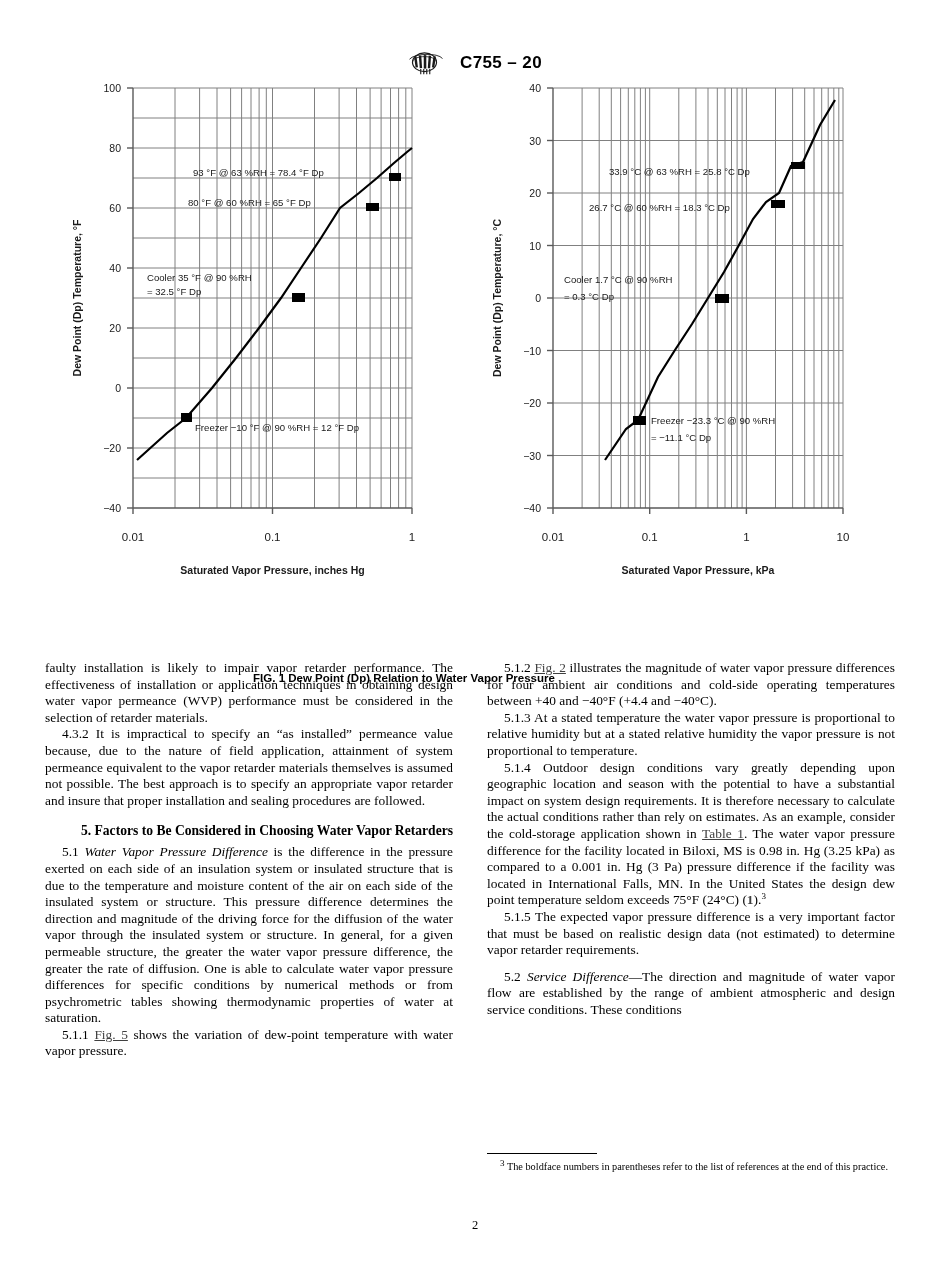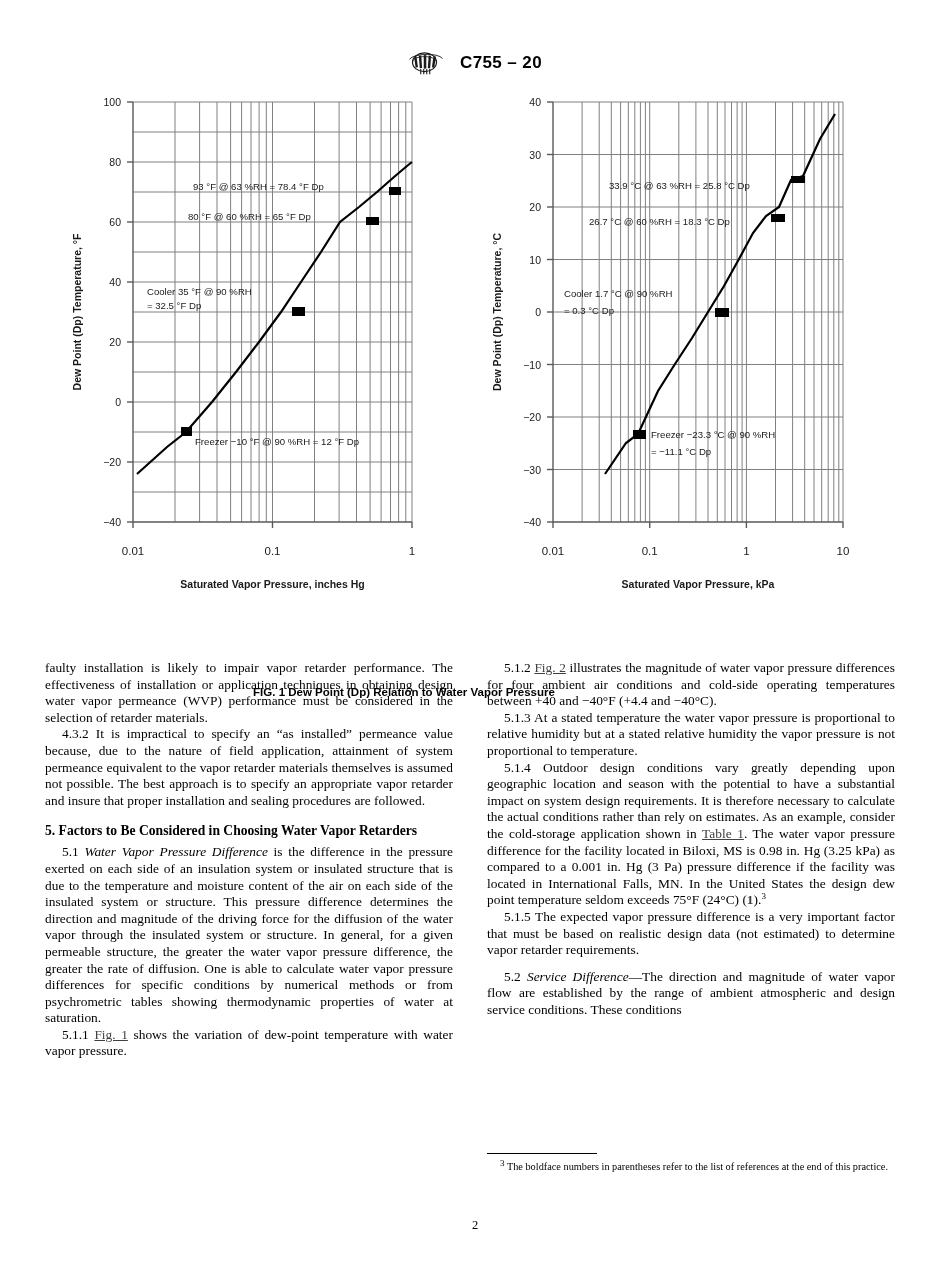--- a/index.html
+++ b/index.html
@@ -18,21 +18,21 @@
     position:absolute;top:50px;left:0;width:950px;
     display:flex;align-items:center;justify-content:center;gap:16px;
   }
   .astm-logo{width:36px;height:26px;display:block;}
   .std-des{
     font-family:"Liberation Sans", sans-serif;
     font-weight:bold;font-size:17px;letter-spacing:.4px;
   }
 
   
-  .figure{position:absolute;top:92px;left:0;width:950px;}
+  .figure{position:absolute;top:78px;left:0;width:950px;}
   .charts{display:flex;justify-content:center;align-items:flex-start;}
   .chart-wrap{position:relative;}
   .chart-svg{display:block;}
   .axis-title{
     font-family:"Liberation Sans", sans-serif;
     font-weight:bold;font-size:10.5px;text-anchor:middle;fill:#1a1a1a;
   }
   .tick-lab{
     font-family:"Liberation Sans", sans-serif;
     font-size:10.5px;fill:#1a1a1a;
@@ -76,21 +76,21 @@
   }
   p.ind{text-indent:17px;}
   p.noind{text-indent:0;}
   h2.sec{
     margin:13px 0 0 0;
     font-size:13.6px;
     line-height:17px;
     font-weight:bold;
     text-indent:-13px;
     padding-left:13px;
-    text-align:left;
+    text-align:right;
   }
   .gap{height:10px;}
   .gap-sm{height:5px;}
   i{font-style:italic;}
   .xref{color:#404040;}
   sup{font-size:9px;vertical-align:super;line-height:0;}
 
   .footnote-rule{
     position:absolute;left:487px;top:1153px;width:110px;
     border-top:1px solid #000;height:0;
@@ -339,21 +339,21 @@
   </div>
 
   <div class="body-cols">
 
     <div class="col col-left">
       <p class="noind">faulty installation is likely to impair vapor retarder performance. The effectiveness of installation or application techniques in obtaining design water vapor permeance (WVP) performance must be considered in the selection of retarder materials.</p>
       <p class="ind">4.3.2 It is impractical to specify an “as installed” permeance value because, due to the nature of field application, attainment of system permeance equivalent to the vapor retarder materials themselves is assumed not possible. The best approach is to specify an appropriate vapor retarder and insure that proper installation and sealing procedures are followed.</p>
       <h2 class="sec">5.  Factors to Be Considered in Choosing Water Vapor Retarders</h2>
       <div class="gap-sm"></div>
       <p class="ind"><span>5.1</span> <i>Water Vapor Pressure Difference</i> <span>is the difference in the pressure exerted on each side of an insulation system or insulated structure that is due to the temperature and moisture content of the air on each side of the insulated system or structure. This pressure difference determines the direction and magnitude of the driving force for the diffusion of the water vapor through the insulated system or structure. In general, for a given permeable structure, the greater the water vapor pressure difference, the greater the rate of diffusion. One is able to calculate water vapor pressure differences for specific conditions by numerical methods or from psychrometric tables showing thermodynamic properties of water at saturation.</span></p>
-      <p class="ind"><span>5.1.1</span> <a class="xref" href="#">Fig. 1</a> <span>shows the variation of dew-point temperature with water vapor pressure.</span></p>
+      <p class="ind"><span>5.1.1</span> <a class="xref" href="#">Fig. 5</a> <span>shows the variation of dew-point temperature with water vapor pressure.</span></p>
     </div>
 
     <div class="col col-right">
       <p class="ind"><span>5.1.2</span> <a class="xref" href="#">Fig. 2</a> <span>illustrates the magnitude of water vapor pressure differences for four ambient air conditions and cold-side operating temperatures between +40 and −40°F (+4.4 and −40°C).</span></p>
       <p class="ind">5.1.3 At a stated temperature the water vapor pressure is proportional to relative humidity but at a stated relative humidity the vapor pressure is not proportional to temperature.</p>
       <p class="ind"><span>5.1.4 Outdoor design conditions vary greatly depending upon geographic location and season with the potential to have a substantial impact on system design requirements. It is therefore necessary to calculate the actual conditions rather than rely on estimates. As an example, consider the cold-storage application shown in</span> <a class="xref" href="#">Table 1</a><span>. The water vapor pressure difference for the facility located in Biloxi, MS is 0.98 in. Hg (3.25 kPa) as compared to a 0.001 in. Hg (3 Pa) pressure difference if the facility was located in International Falls, MN. In the United States the design dew point temperature seldom exceeds 75°F (24°C) (</span><b class="xref">1</b><span>).</span><sup>3</sup></p>
       <p class="ind">5.1.5 The expected vapor pressure difference is a very important factor that must be based on realistic design data (not estimated) to determine vapor retarder requirements.</p>
       <div class="gap"></div>
       <p class="ind"><span>5.2</span> <i>Service Difference</i><span>—The direction and magnitude of water vapor flow are established by the range of ambient atmospheric and design service conditions. These conditions</span></p>
     </div>

